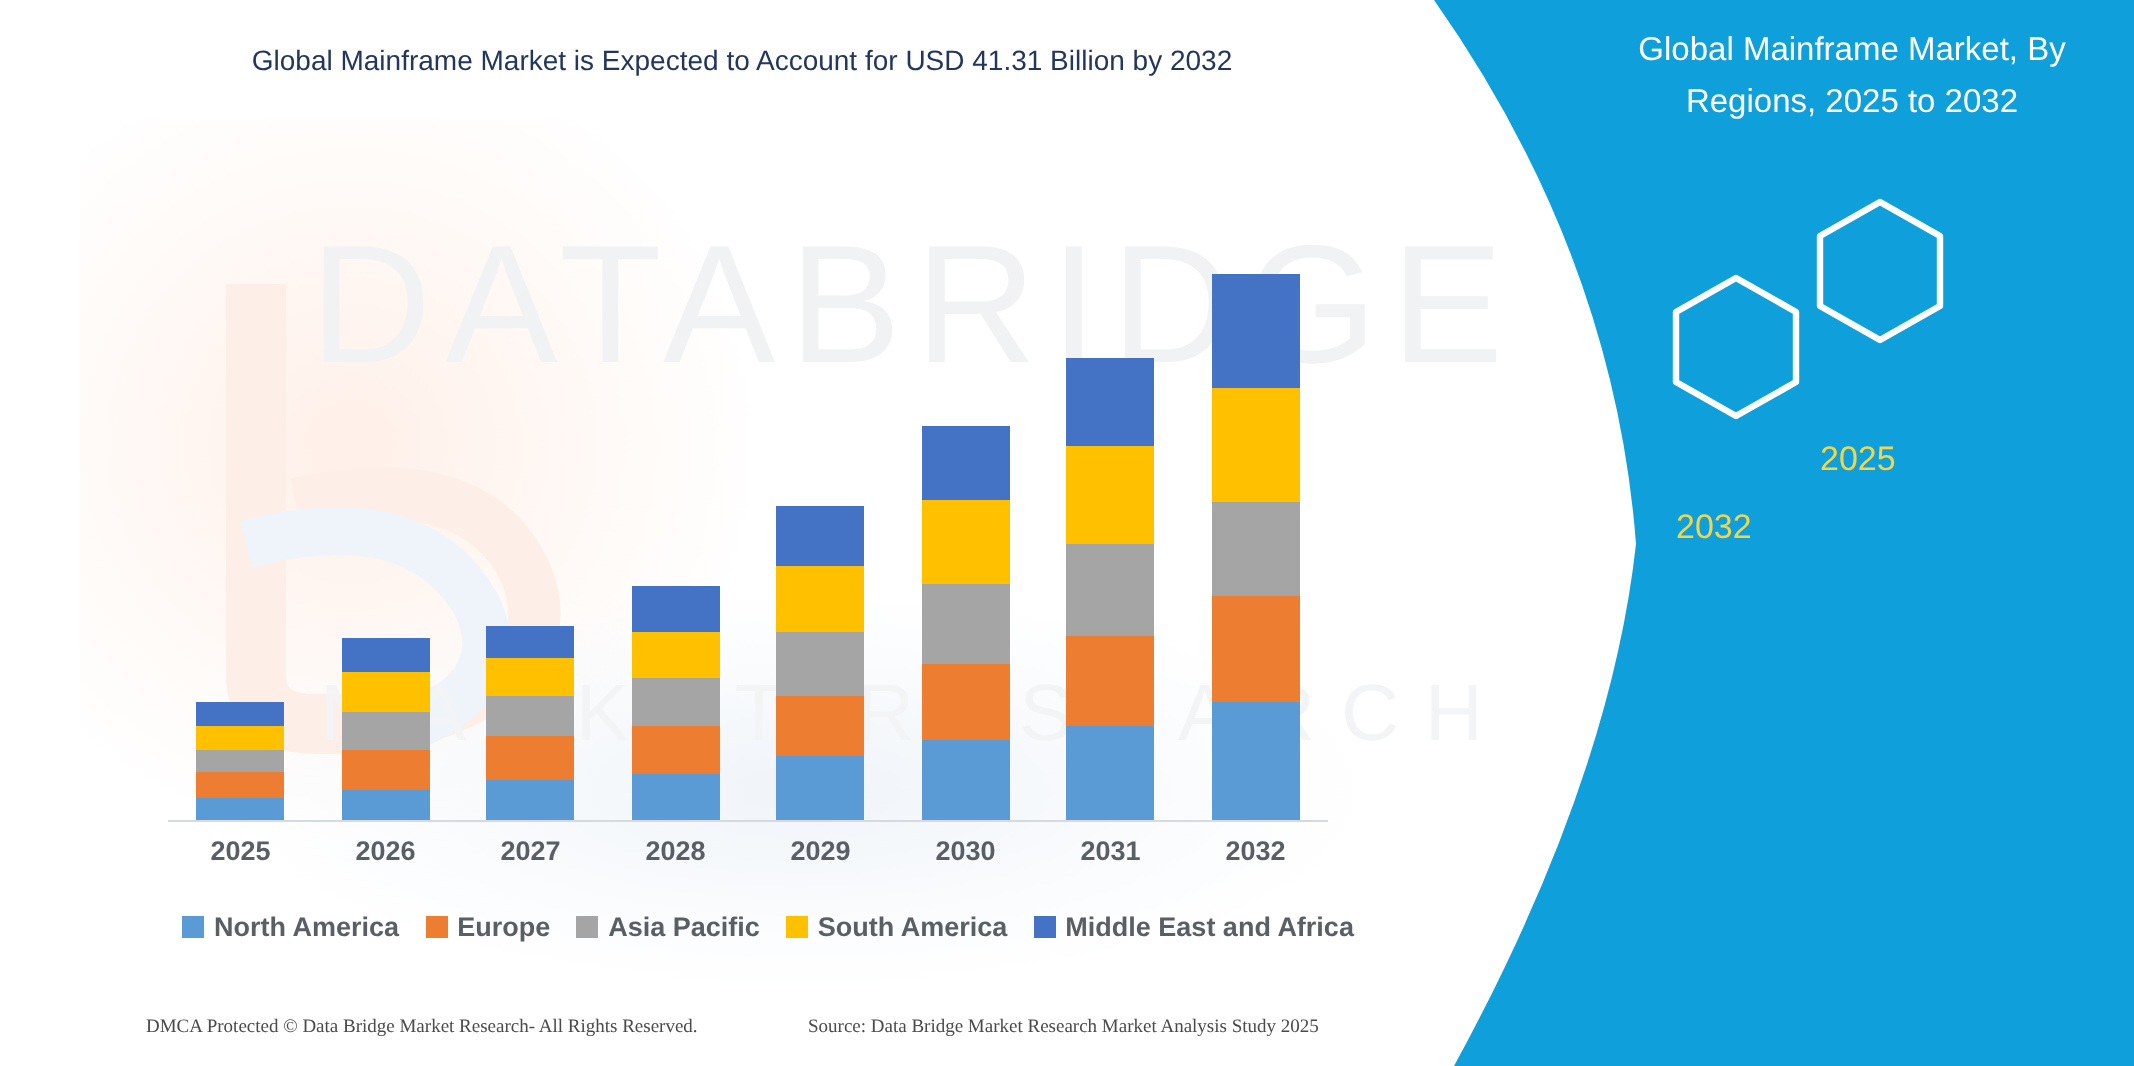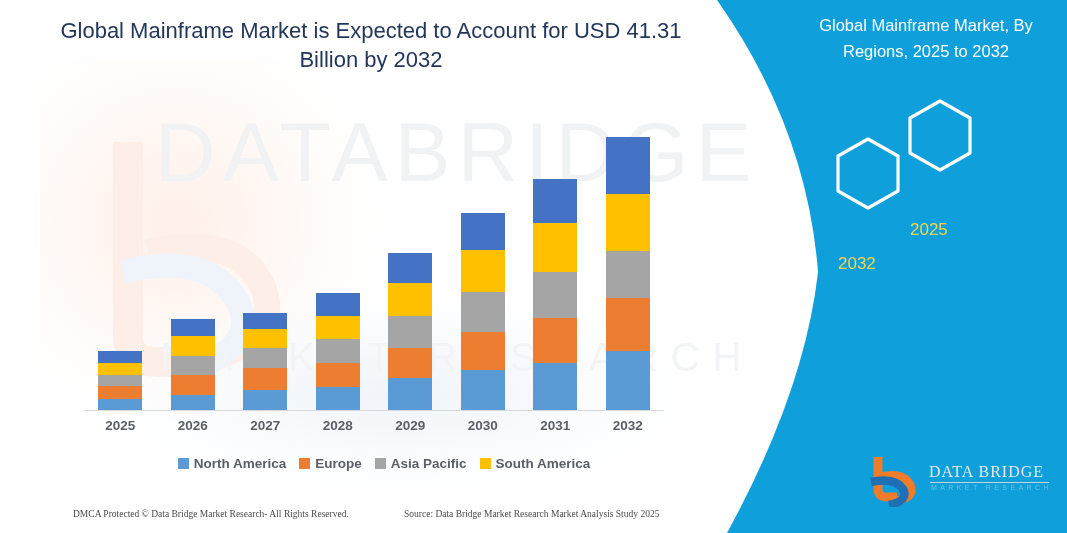--- a/index.html
+++ b/index.html
@@ -54,21 +54,21 @@
     position: absolute; left: 88px; top: 132px;
     width: 250px; height: 250px;
     pointer-events: none;
   }
 
   
   .chart-title {
     position: absolute; left: 56px; top: 16px;
     width: 630px;
     text-align: center;
-    font-size: 22px;
+    font-size: 14px;
     line-height: 29px;
     color: #23365c;
     font-family: "Liberation Sans", sans-serif;
   }
 
   
   #plot {
     position: absolute;
     left: 84px; top: 120px;
     width: 580px; height: 291px;
@@ -328,20 +328,24 @@
         <span class="legend-label">Europe</span>
       </div>
       <div class="legend-item">
         <span class="legend-swatch" style="background: rgb(165, 165, 165);"></span>
         <span class="legend-label">Asia Pacific</span>
       </div>
       <div class="legend-item">
         <span class="legend-swatch" style="background: rgb(255, 192, 0);"></span>
         <span class="legend-label">South America</span>
       </div>
+      <div class="legend-item">
+        <span class="legend-swatch" style="background: rgb(68, 114, 196);"></span>
+        <span class="legend-label">Middle East and Africa</span>
+      </div>
     </div>
 
   <div class="footer-left">DMCA Protected © Data Bridge Market Research-  All Rights Reserved.</div>
   <div class="footer-right">Source: Data Bridge Market Research  Market Analysis Study 2025</div>
 
   <svg class="blue-panel" viewBox="0 0 380 533" preserveAspectRatio="none">
     <path d="M30 0 L380 0 L380 533 L40 533 Q118 390 131 272 Q120 128 30 0 Z" fill="#0FA0DC"></path>
   </svg>
 
   <div class="panel-content">
@@ -350,25 +354,15 @@
     <div class="hex-wrap">
       <svg viewBox="0 0 240 118" width="240" height="118">
         <polygon points="62,40 92,23 122,40 122,75 92,92 62,75" fill="none" stroke="#ffffff" stroke-width="3.2" stroke-linejoin="round" transform="translate(36,-14)"></polygon>
         <polygon points="14,58 44,41 74,58 74,93 44,110 14,93" fill="none" stroke="#ffffff" stroke-width="3.2" stroke-linejoin="round" transform="translate(12,6)"></polygon>
       </svg>
       <div class="hex-label hex-2032">2032</div>
       <div class="hex-label hex-2025">2025</div>
     </div>
 
 
-    <div class="panel-logo">
-      <svg viewBox="0 0 60 52" width="60" height="52">
-        <path d="M11 2 L11 34 Q11 42 20 42 L30 42" stroke="#EE7C2A" stroke-width="9" fill="none" stroke-linecap="butt"></path>
-        <path d="M14 22 Q36 17 43 30 Q48 42 30 46" stroke="#EE7C2A" stroke-width="9" fill="none"></path>
-        <path d="M4 27 Q28 22 36 34 Q42 46 22 50" stroke="#1F6FB5" stroke-width="8.5" fill="none"></path>
-      </svg>
-      <div class="logo-main">DATA BRIDGE</div>
-      <div class="logo-rule"></div>
-      <div class="logo-sub">MARKET RESEARCH</div>
-    </div>
   </div>
 
 </div>
 
 </body></html>

